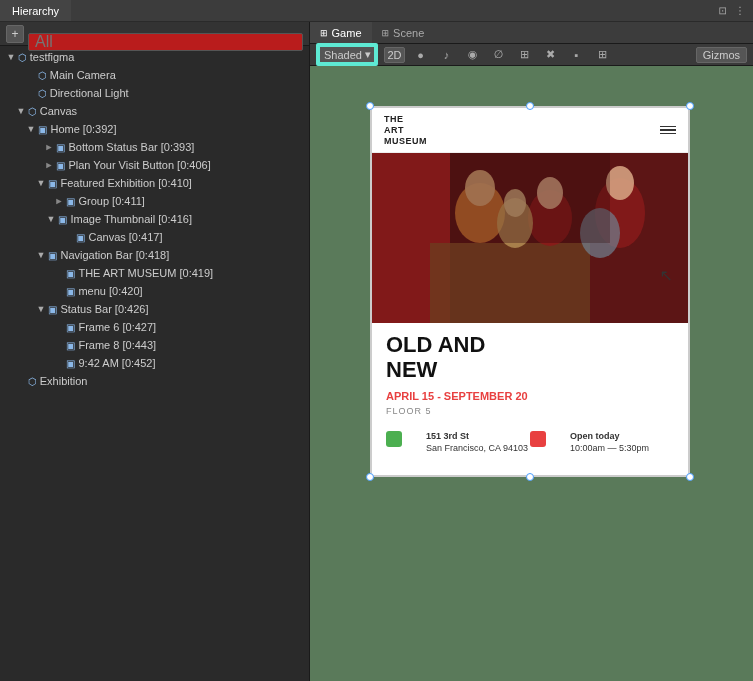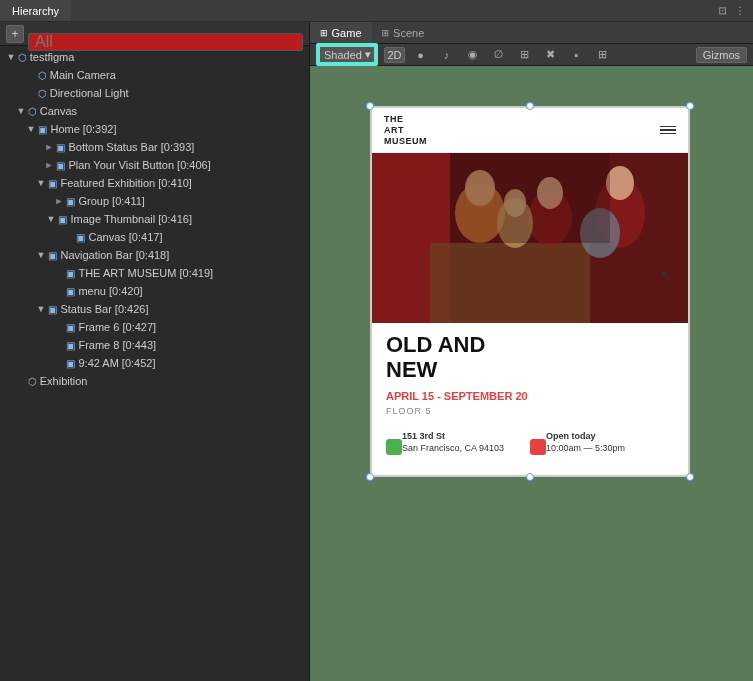--- a/index.html
+++ b/index.html
@@ -369,22 +369,22 @@
     }
 
     
     .bottom-info {
       display: flex;
       justify-content: space-between;
       padding: 0 0 10px 0;
     }
     .info-item {
       display: flex;
-      align-items: flex-end;
-      gap: 0;
+      align-items: flex-start;
+      gap: 24px;
       flex: 1;
     }
     .info-icon {
       width: 16px;
       height: 16px;
       border-radius: 3px;
       flex-shrink: 0;
       margin-top: 1px;
     }
     .location-icon { background: #4CAF50; }

